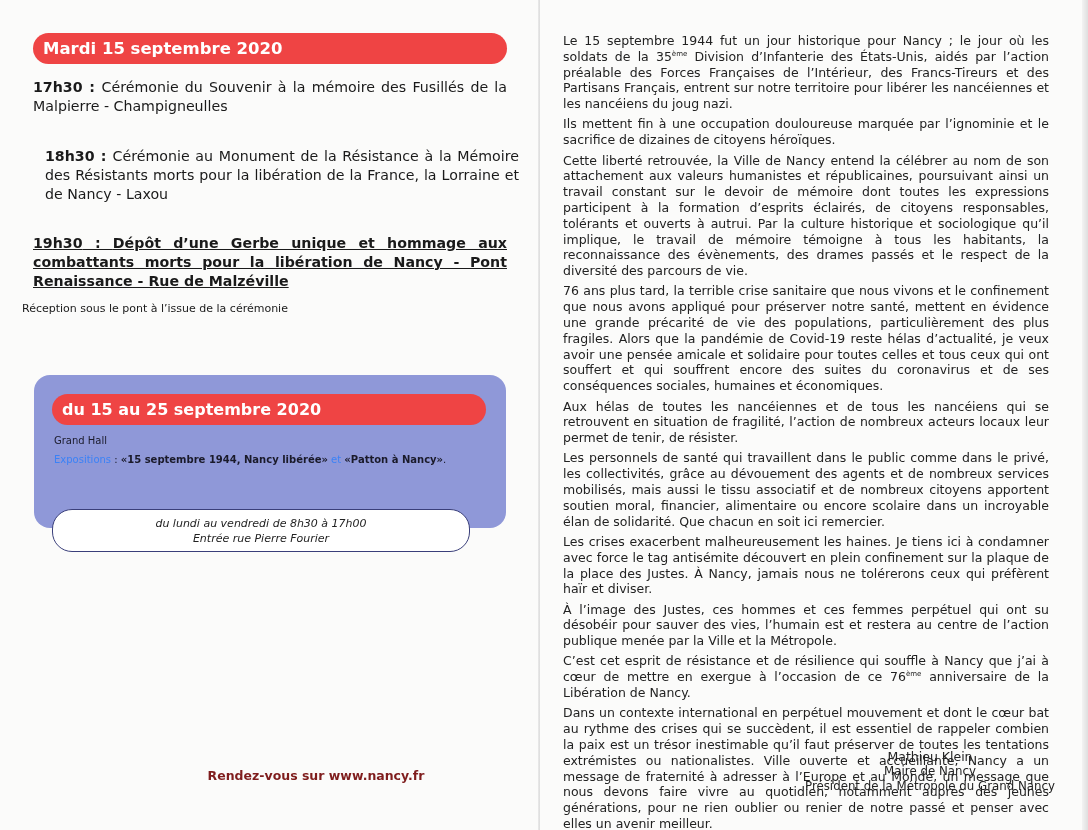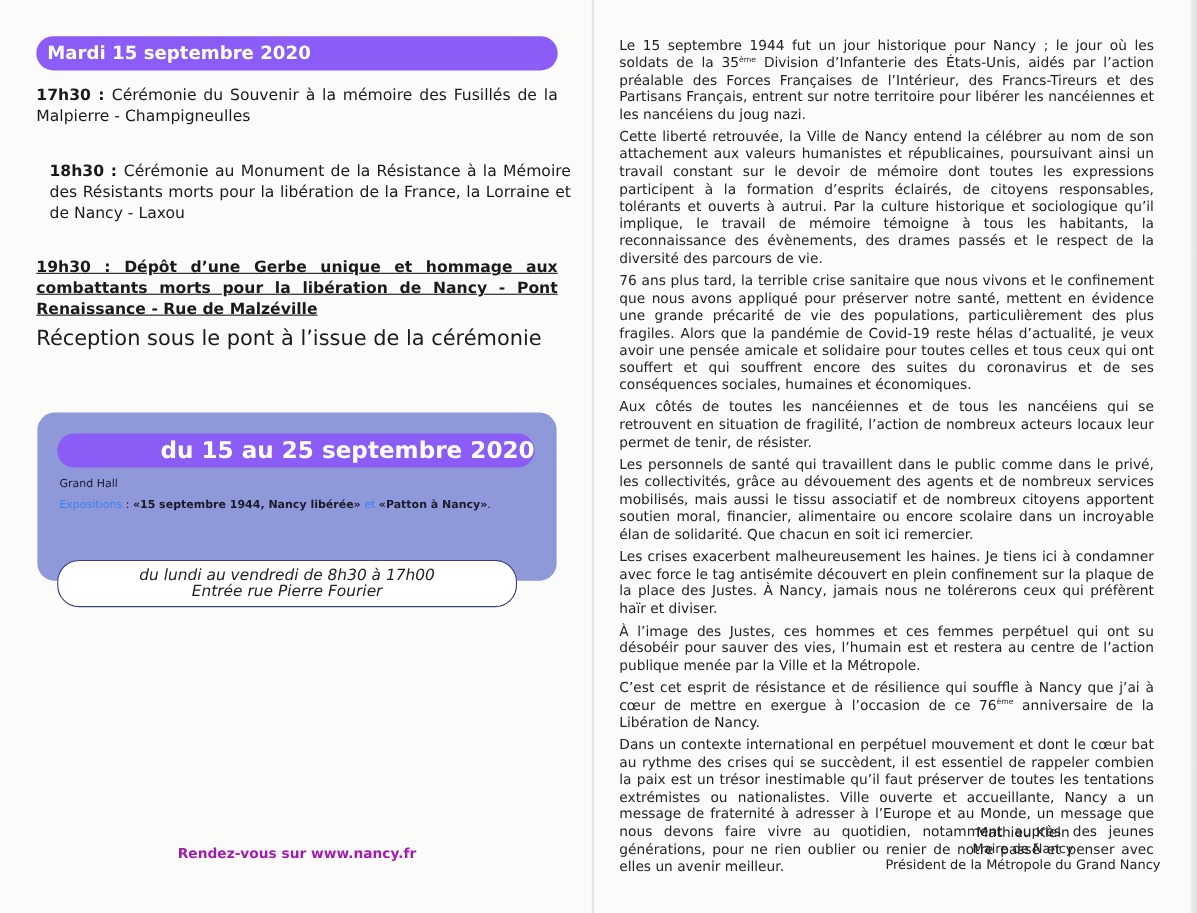--- a/index.html
+++ b/index.html
@@ -20,47 +20,47 @@
     position: absolute; top: 0; left: 538px; width: 4px; height: 830px;
     background: linear-gradient(to right, #eaeaea, #dcdcdc, #f0f0f0);
   }
   .edge-right {
     position: absolute; top: 0; right: 0; width: 6px; height: 830px;
     background: linear-gradient(to right, #f3f3f3, #dedede);
   }
 
   
   .date-banner {
-    position: absolute; background: #8b5cf6; color: #fff;
+    position: absolute; background: #ef4444; color: #fff;
     font-weight: bold; border-radius: 16px;
     font-family: "DejaVu Sans", sans-serif;
   }
   .banner-1 { left: 33px; top: 33px; width: 474px; height: 31px; font-size: 16.5px; line-height: 31px; padding-left: 10px; box-sizing: border-box; }
   .event { position: absolute; left: 33px; width: 474px; font-size: 14.2px; line-height: 19px; text-align: justify; }
   .event b { font-weight: bold; }
   .event-1 { top: 78px; }
   .event-2 { top: 147px; margin-left: 12px; }
   .event-3 { top: 234px; font-weight: bold; text-decoration: underline; }
-  .reception { position: absolute; left: 33px; top: 299px; font-size: 19px; line-height: 19px; }
+  .reception { position: absolute; left: 22px; top: 299px; font-size: 11px; line-height: 19px; }
 
   .expo-box {
     position: absolute; left: 34px; top: 375px; width: 472px; height: 153px;
     background: #8f98d8; border-radius: 16px;
   }
-  .banner-2 { left: 52px; top: 394px; width: 434px; height: 31px; font-size: 21px; line-height: 31px; padding-left: 10px; box-sizing: border-box; text-align: right; }
+  .banner-2 { left: 52px; top: 394px; width: 434px; height: 31px; font-size: 16px; line-height: 31px; padding-left: 10px; box-sizing: border-box; }
   .expo-text { position: absolute; left: 54px; top: 431px; width: 420px; font-size: 10px; line-height: 19px; color: #1a1a2a; }
   .expo-link { color: #3b82f6; }
   .expo-text b { font-weight: bold; }
   .hours-box {
     position: absolute; left: 52px; top: 509px; width: 418px; height: 43px;
     background: #fff; border: 1.5px solid #3a3f7a; border-radius: 20px;
-    text-align: center; font-style: italic; font-size: 14px; line-height: 15px;
+    text-align: center; font-style: italic; font-size: 11px; line-height: 15px;
     padding-top: 6px; box-sizing: border-box; color: #222;
   }
-  .website { position: absolute; left: 0; width: 540px; top: 768px; text-align: center; color: #a21caf; font-weight: bold; font-size: 12.5px; }
+  .website { position: absolute; left: 0; width: 632px; top: 768px; text-align: center; color: #7f1d1d; font-weight: bold; font-size: 12.5px; }
 
   
   .letter { position: absolute; left: 563px; top: 33px; width: 486px; font-size: 12.5px; line-height: 15.8px; color: #222; }
   .letter p { margin: 0 0 4.5px 0; text-align: justify; }
   .letter sup { font-size: 7px; vertical-align: 5px; line-height: 0; }
   .signature { position: absolute; left: 800px; top: 749px; width: 260px; text-align: center; font-size: 11.8px; line-height: 15px; color: #222; }
   .signature .name { font-weight: normal; font-size: 12.5px; }
 </style>
 </head>
 <body>
@@ -93,23 +93,24 @@
 
   <div class="website">Rendez-vous sur www.nancy.fr</div>
 </div>
 
 <div class="fold"></div>
 
 <div class="page page-right"></div>
 
 <div class="letter">
   <p><span>Le 15 septembre 1944 fut un jour historique pour Nancy ; le jour où les soldats de la 35</span><sup>ème</sup><span> Division d’Infanterie des États-Unis, aidés par l’action préalable des Forces Françaises de l’Intérieur, des Francs-Tireurs et des Partisans Français, entrent sur notre territoire pour libérer les nancéiennes et les nancéiens du joug nazi.</span></p>
+  <p>Ils mettent fin à une occupation douloureuse marquée par l’ignominie et le sacrifice de dizaines de citoyens héroïques.</p>
   <p>Cette liberté retrouvée, la Ville de Nancy entend la célébrer au nom de son attachement aux valeurs humanistes et républicaines, poursuivant ainsi un travail constant sur le devoir de mémoire dont toutes les expressions participent à la formation d’esprits éclairés, de citoyens responsables, tolérants et ouverts à autrui. Par la culture historique et sociologique qu’il implique, le travail de mémoire témoigne à tous les habitants, la reconnaissance des évènements, des drames passés et le respect de la diversité des parcours de vie.</p>
   <p>76 ans plus tard, la terrible crise sanitaire que nous vivons et le confinement que nous avons appliqué pour préserver notre santé, mettent en évidence une grande précarité de vie des populations, particulièrement des plus fragiles. Alors que la pandémie de Covid-19 reste hélas d’actualité, je veux avoir une pensée amicale et solidaire pour toutes celles et tous ceux qui ont souffert et qui souffrent encore des suites du coronavirus et de ses conséquences sociales, humaines et économiques.</p>
-  <p>Aux côtés de toutes les nancéiennes et de tous les nancéiens qui se retrouvent en situation de fragilité, l’action de nombreux acteurs locaux leur permet de tenir, de résister.</p>
+  <p>Aux hélas de toutes les nancéiennes et de tous les nancéiens qui se retrouvent en situation de fragilité, l’action de nombreux acteurs locaux leur permet de tenir, de résister.</p>
   <p>Les personnels de santé qui travaillent dans le public comme dans le privé, les collectivités, grâce au dévouement des agents et de nombreux services mobilisés, mais aussi le tissu associatif et de nombreux citoyens apportent soutien moral, financier, alimentaire ou encore scolaire dans un incroyable élan de solidarité. Que chacun en soit ici remercier.</p>
   <p>Les crises exacerbent malheureusement les haines. Je tiens ici à condamner avec force le tag antisémite découvert en plein confinement sur la plaque de la place des Justes. À Nancy, jamais nous ne tolérerons ceux qui préfèrent haïr et diviser.</p>
   <p>À l’image des Justes, ces hommes et ces femmes perpétuel qui ont su désobéir pour sauver des vies, l’humain est et restera au centre de l’action publique menée par la Ville et la Métropole.</p>
   <p><span>C’est cet esprit de résistance et de résilience qui souffle à Nancy que j’ai à cœur de mettre en exergue à l’occasion de ce 76</span><sup>ème</sup><span> anniversaire de la Libération de Nancy.</span></p>
   <p>Dans un contexte international en perpétuel mouvement et dont le cœur bat au rythme des crises qui se succèdent, il est essentiel de rappeler combien la paix est un trésor inestimable qu’il faut préserver de toutes les tentations extrémistes ou nationalistes. Ville ouverte et accueillante, Nancy a un message de fraternité à adresser à l’Europe et au Monde, un message que nous devons faire vivre au quotidien, notamment auprès des jeunes générations, pour ne rien oublier ou renier de notre passé et penser avec elles un avenir meilleur.</p>
 
 </div>
 
 <div class="signature">
   <div class="name">Mathieu Klein</div>

